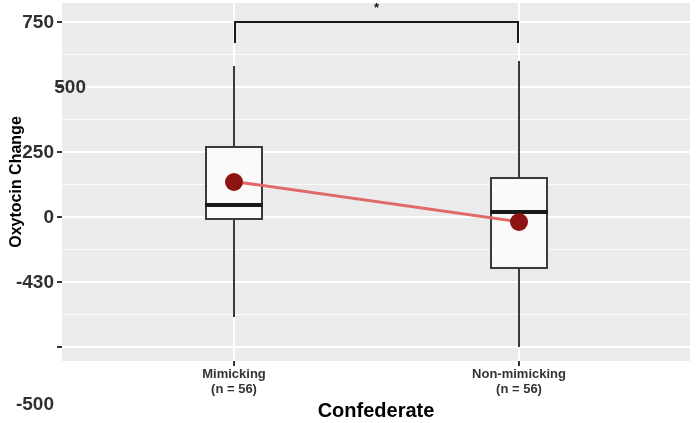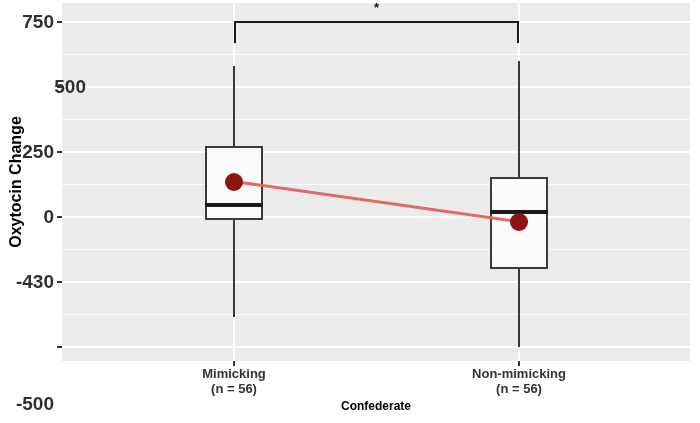--- a/index.html
+++ b/index.html
@@ -8,21 +8,21 @@
     font-family:"Liberation Sans",sans-serif;overflow:hidden;
   }
   .fig *{position:absolute;box-sizing:border-box;}
   .y-axis-title{
     left:-84px;top:172px;width:200px;height:20px;
     transform:rotate(-90deg);text-align:center;
     font-size:16px;font-weight:bold;color:#000;line-height:20px;
   }
   .x-axis-title{
     left:226px;top:399px;width:300px;text-align:center;
-    font-size:12px;font-weight:bold;color:#000;
+    font-size:20px;font-weight:bold;color:#000;
   }
   .ytick-label{
     left:0;width:54px;height:16px;line-height:16px;text-align:right;
     font-size:19px;font-weight:bold;color:#303030;
   }
   .xcat-label{
     width:160px;text-align:center;font-size:13px;font-weight:bold;
     color:#333333;line-height:15px;
   }
   .sig-label{

